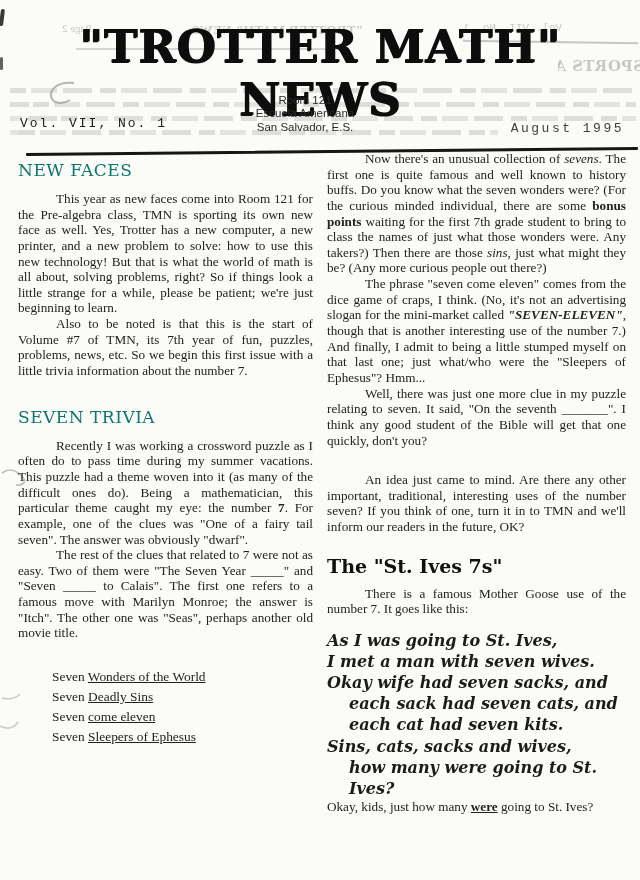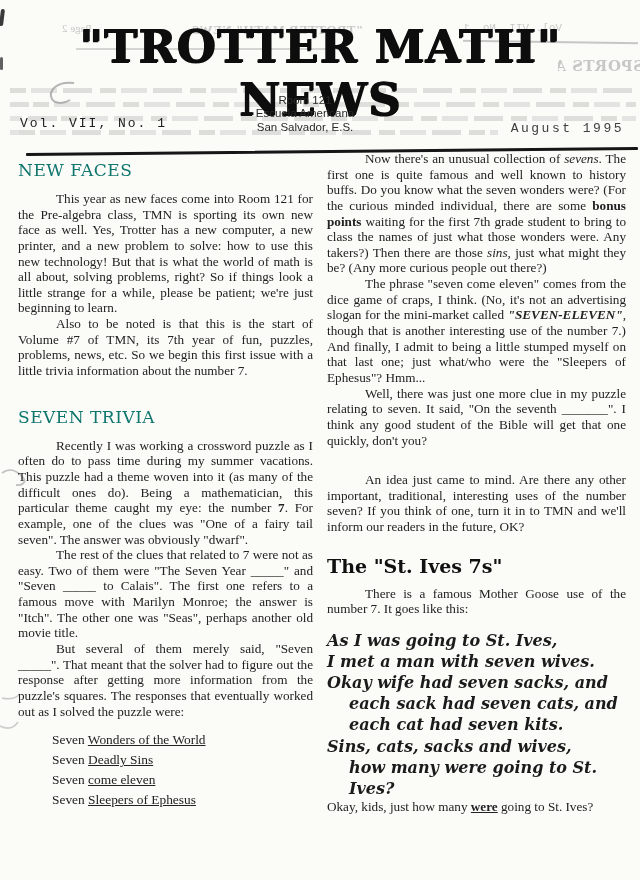--- a/index.html
+++ b/index.html
@@ -55,21 +55,21 @@
   .col-r{width:299px;margin-top:-7px;}
   .sec-h{font-family:"DejaVu Serif",serif;font-weight:400;font-size:17px;color:#0f766e;
      letter-spacing:.5px;margin:2px 0 11px;}
   .sec-h.mt{margin-top:28px;}
   p.body{font-size:13.2px;line-height:1.185;text-align:justify;margin:0;}
   p.ind{text-indent:38px;}
   .s-b{font-weight:bold;}
   .s-i{font-style:italic;}
   .s-bi{font-weight:bold;font-style:italic;}
   .s-u{text-decoration:underline;font-weight:bold;}
-  .seven-list{margin:11px 0 0 34px;font-size:13.4px;line-height:1.48;}
+  .seven-list{margin:26px 0 0 34px;font-size:13.4px;line-height:1.48;}
   .seven-list .u{text-decoration:underline;}
   .gap{height:24px;}
   .stives-h{font-family:"DejaVu Serif",serif;font-weight:800;font-size:19px;color:#101010;
      margin:20px 0 9px;}
   .poem{margin:13px 0 0 0;font-family:"DejaVu Serif",serif;font-style:italic;font-weight:700;
      font-size:16px;line-height:1.32;color:#1b1b1b;}
   .poem-line.pind{padding-left:22px;}
   .closing{margin-top:17px;font-size:13.4px;}
 </style>
 </head>
@@ -118,21 +118,20 @@
   <div class="cols">
 
     <div class="col-l">
       <div class="sec-h">NEW FACES</div>
       <p class="body ind">This year as new faces come into Room 121 for the Pre-algebra class, TMN is sporting its own new face as well.  Yes, Trotter has a new computer, a new printer, and a new problem to solve: how to use this new technology!  But that is what the world of math is all about, solving problems, right?  So if things look a little strange for a while, please be patient; we're just beginning to learn.</p>
       <p class="body ind">Also to be noted is that this is the start of Volume #7 of TMN, its 7th year of fun, puzzles, problems, news, etc.  So we begin this first issue with a little trivia information about the number 7.</p>
 
       <div class="sec-h mt">SEVEN TRIVIA</div>
       <p class="body ind"><span>Recently I was working a crossword puzzle as I often do to pass time during my summer vacations.  This puzzle had a theme woven into it (as many of the difficult ones do).  Being a mathematician, this particular theme caught my eye: the number </span><span class="s-b">7</span><span>.  For example, one of the clues was "One of a fairy tail seven".  The answer was obviously "dwarf".</span></p>
       <p class="body ind">The rest of the clues that related to 7 were not as easy.  Two of them were "The Seven Year _____" and "Seven _____ to Calais".  The first one refers to a famous move with Marilyn Monroe; the answer is "Itch".  The other one was "Seas", perhaps another old movie title.</p>
-      <p class="body ind">But several of them merely said, "Seven _____".  That meant that the solver had to figure out the response after getting more information from the puzzle's squares.  The responses that eventually worked out as I solved the puzzle were:</p>
 
       <div class="seven-list">
         <div><span>Seven </span><span class="u">Wonders of the World</span></div>
         <div><span>Seven </span><span class="u">Deadly Sins</span></div>
         <div><span>Seven </span><span class="u">come eleven</span></div>
         <div><span>Seven </span><span class="u">Sleepers of Ephesus</span></div>
       </div>
     </div>
 
     <div class="col-r">

